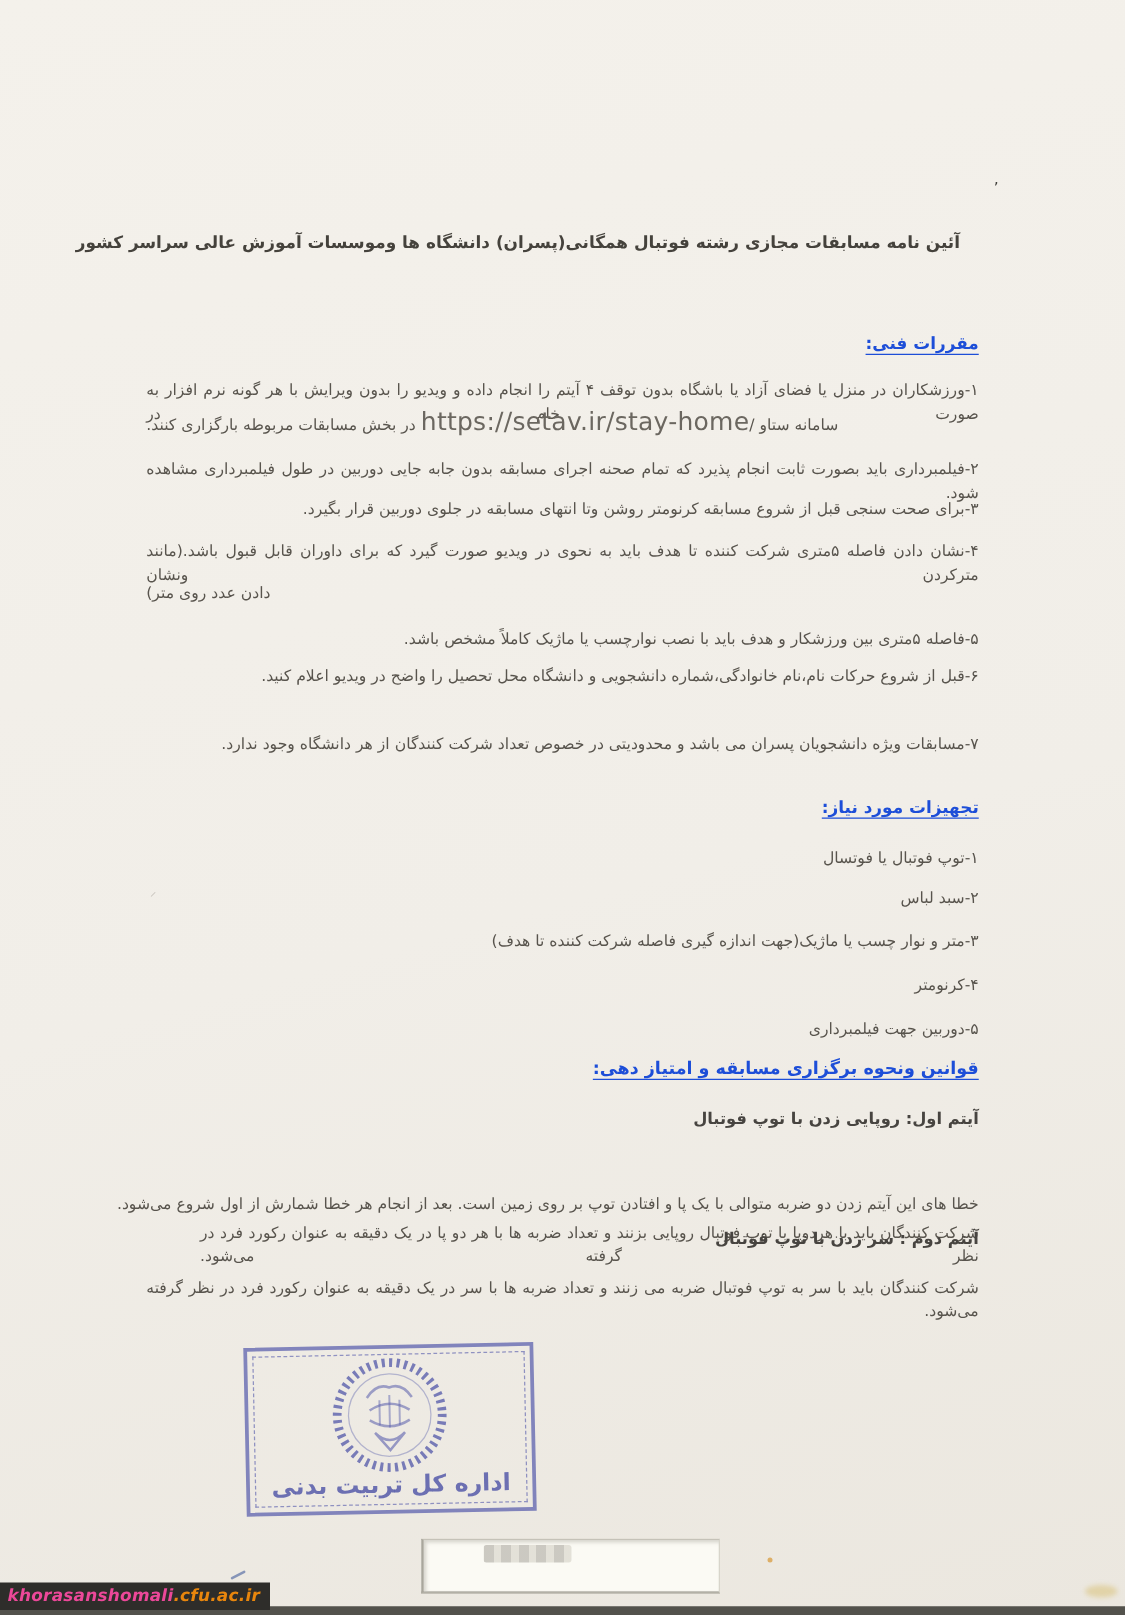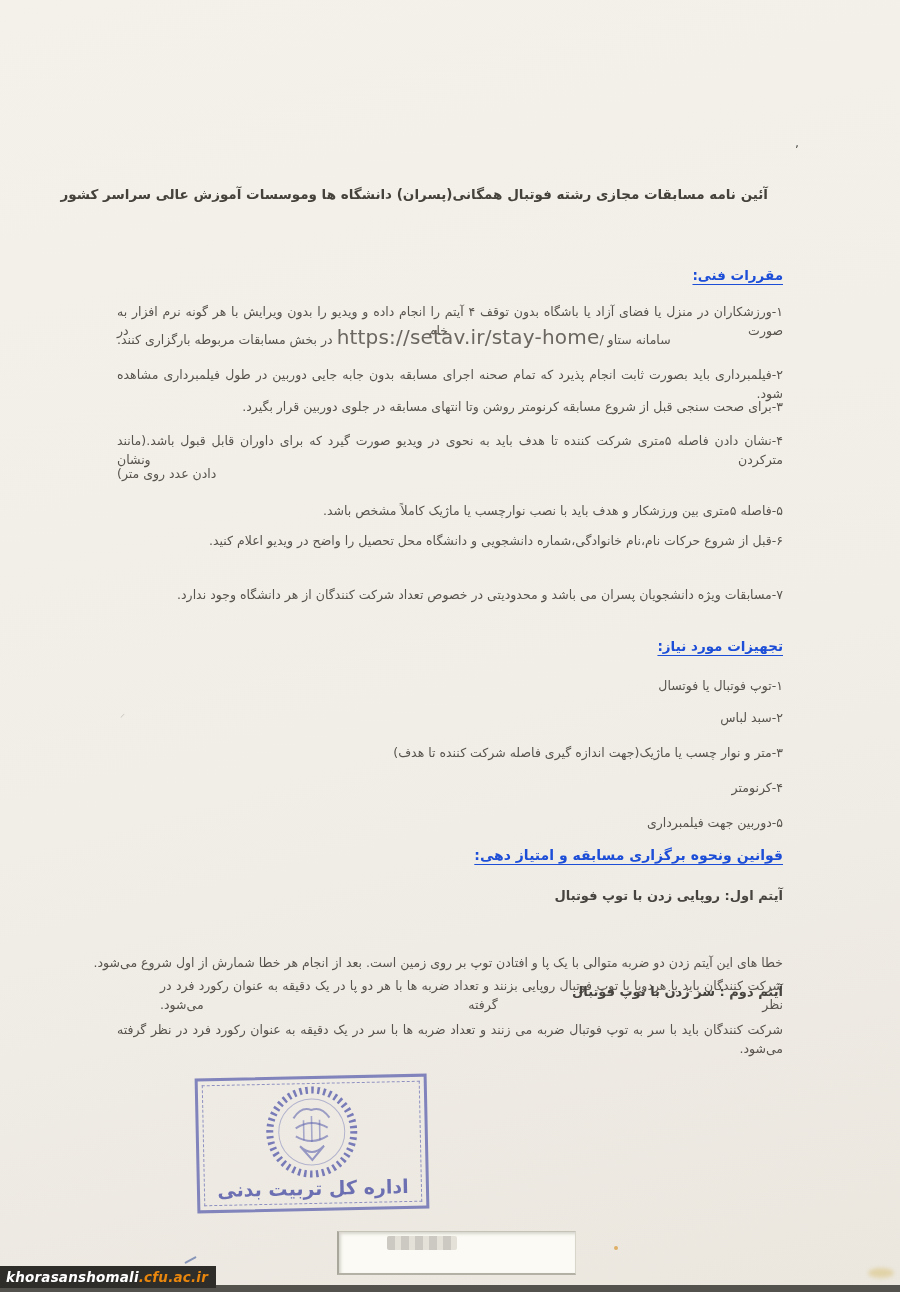--- a/index.html
+++ b/index.html
@@ -67,21 +67,21 @@
   }
   .bottom-bar{
     position:absolute;left:0;right:0;top:1285px;height:7px;
     background:#53524c;
   }
   .watermark{
     position:absolute;left:0;top:1266px;height:22px;padding:0 8px 0 6px;
     background:#2e2d2a;display:flex;align-items:center;
     font-style:italic;font-weight:700;font-size:13.5px;letter-spacing:.2px;
   }
-  .wm-site{color:#ffffff;}
+  .wm-site{color:#ec4899;}
   .wm-domain{color:#e8860d;}
   .speck{position:absolute;font-size:12px;color:#3f3e3a;}
   .speck-faint{opacity:.45;font-size:10px;color:#8a867c;}
   .pen-mark{
     position:absolute;left:184px;top:1259px;width:13px;height:2px;
     background:#6d7fae;transform:rotate(-28deg);border-radius:2px;opacity:.8;
   }
   .orange-dot{
     position:absolute;left:614px;top:1246px;width:4px;height:4px;
     border-radius:50%;background:#d9a049;opacity:.8;

